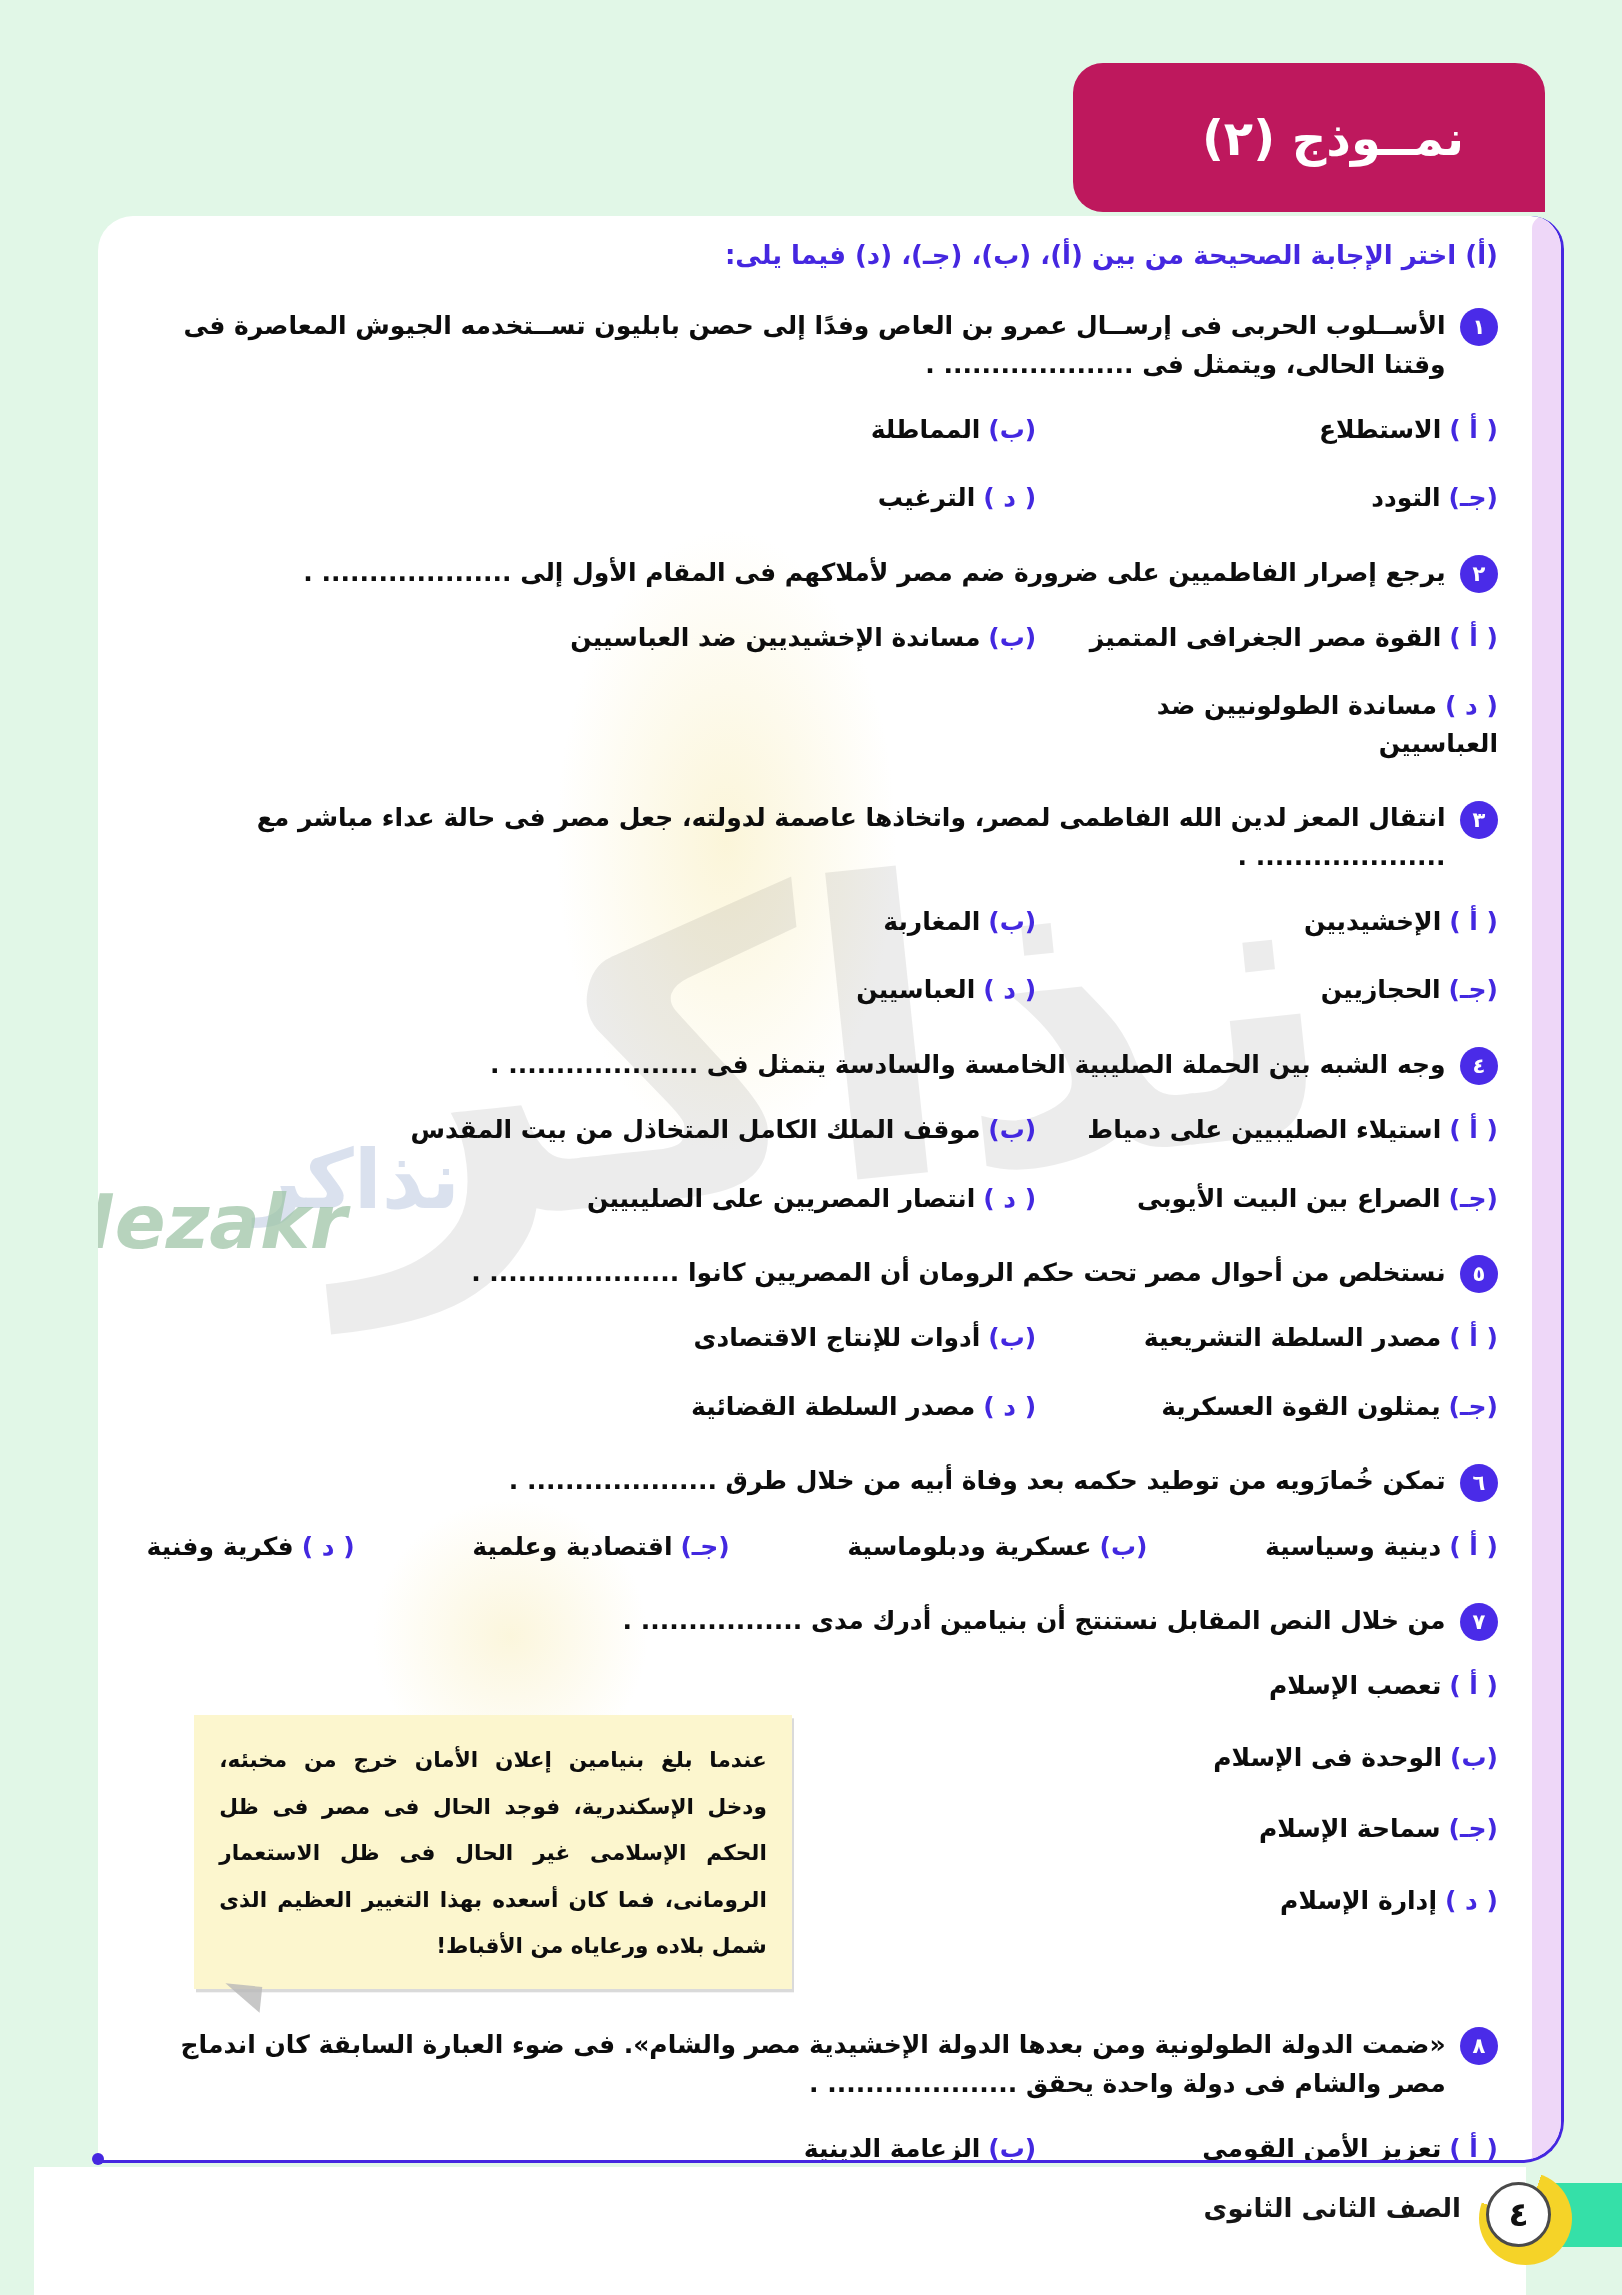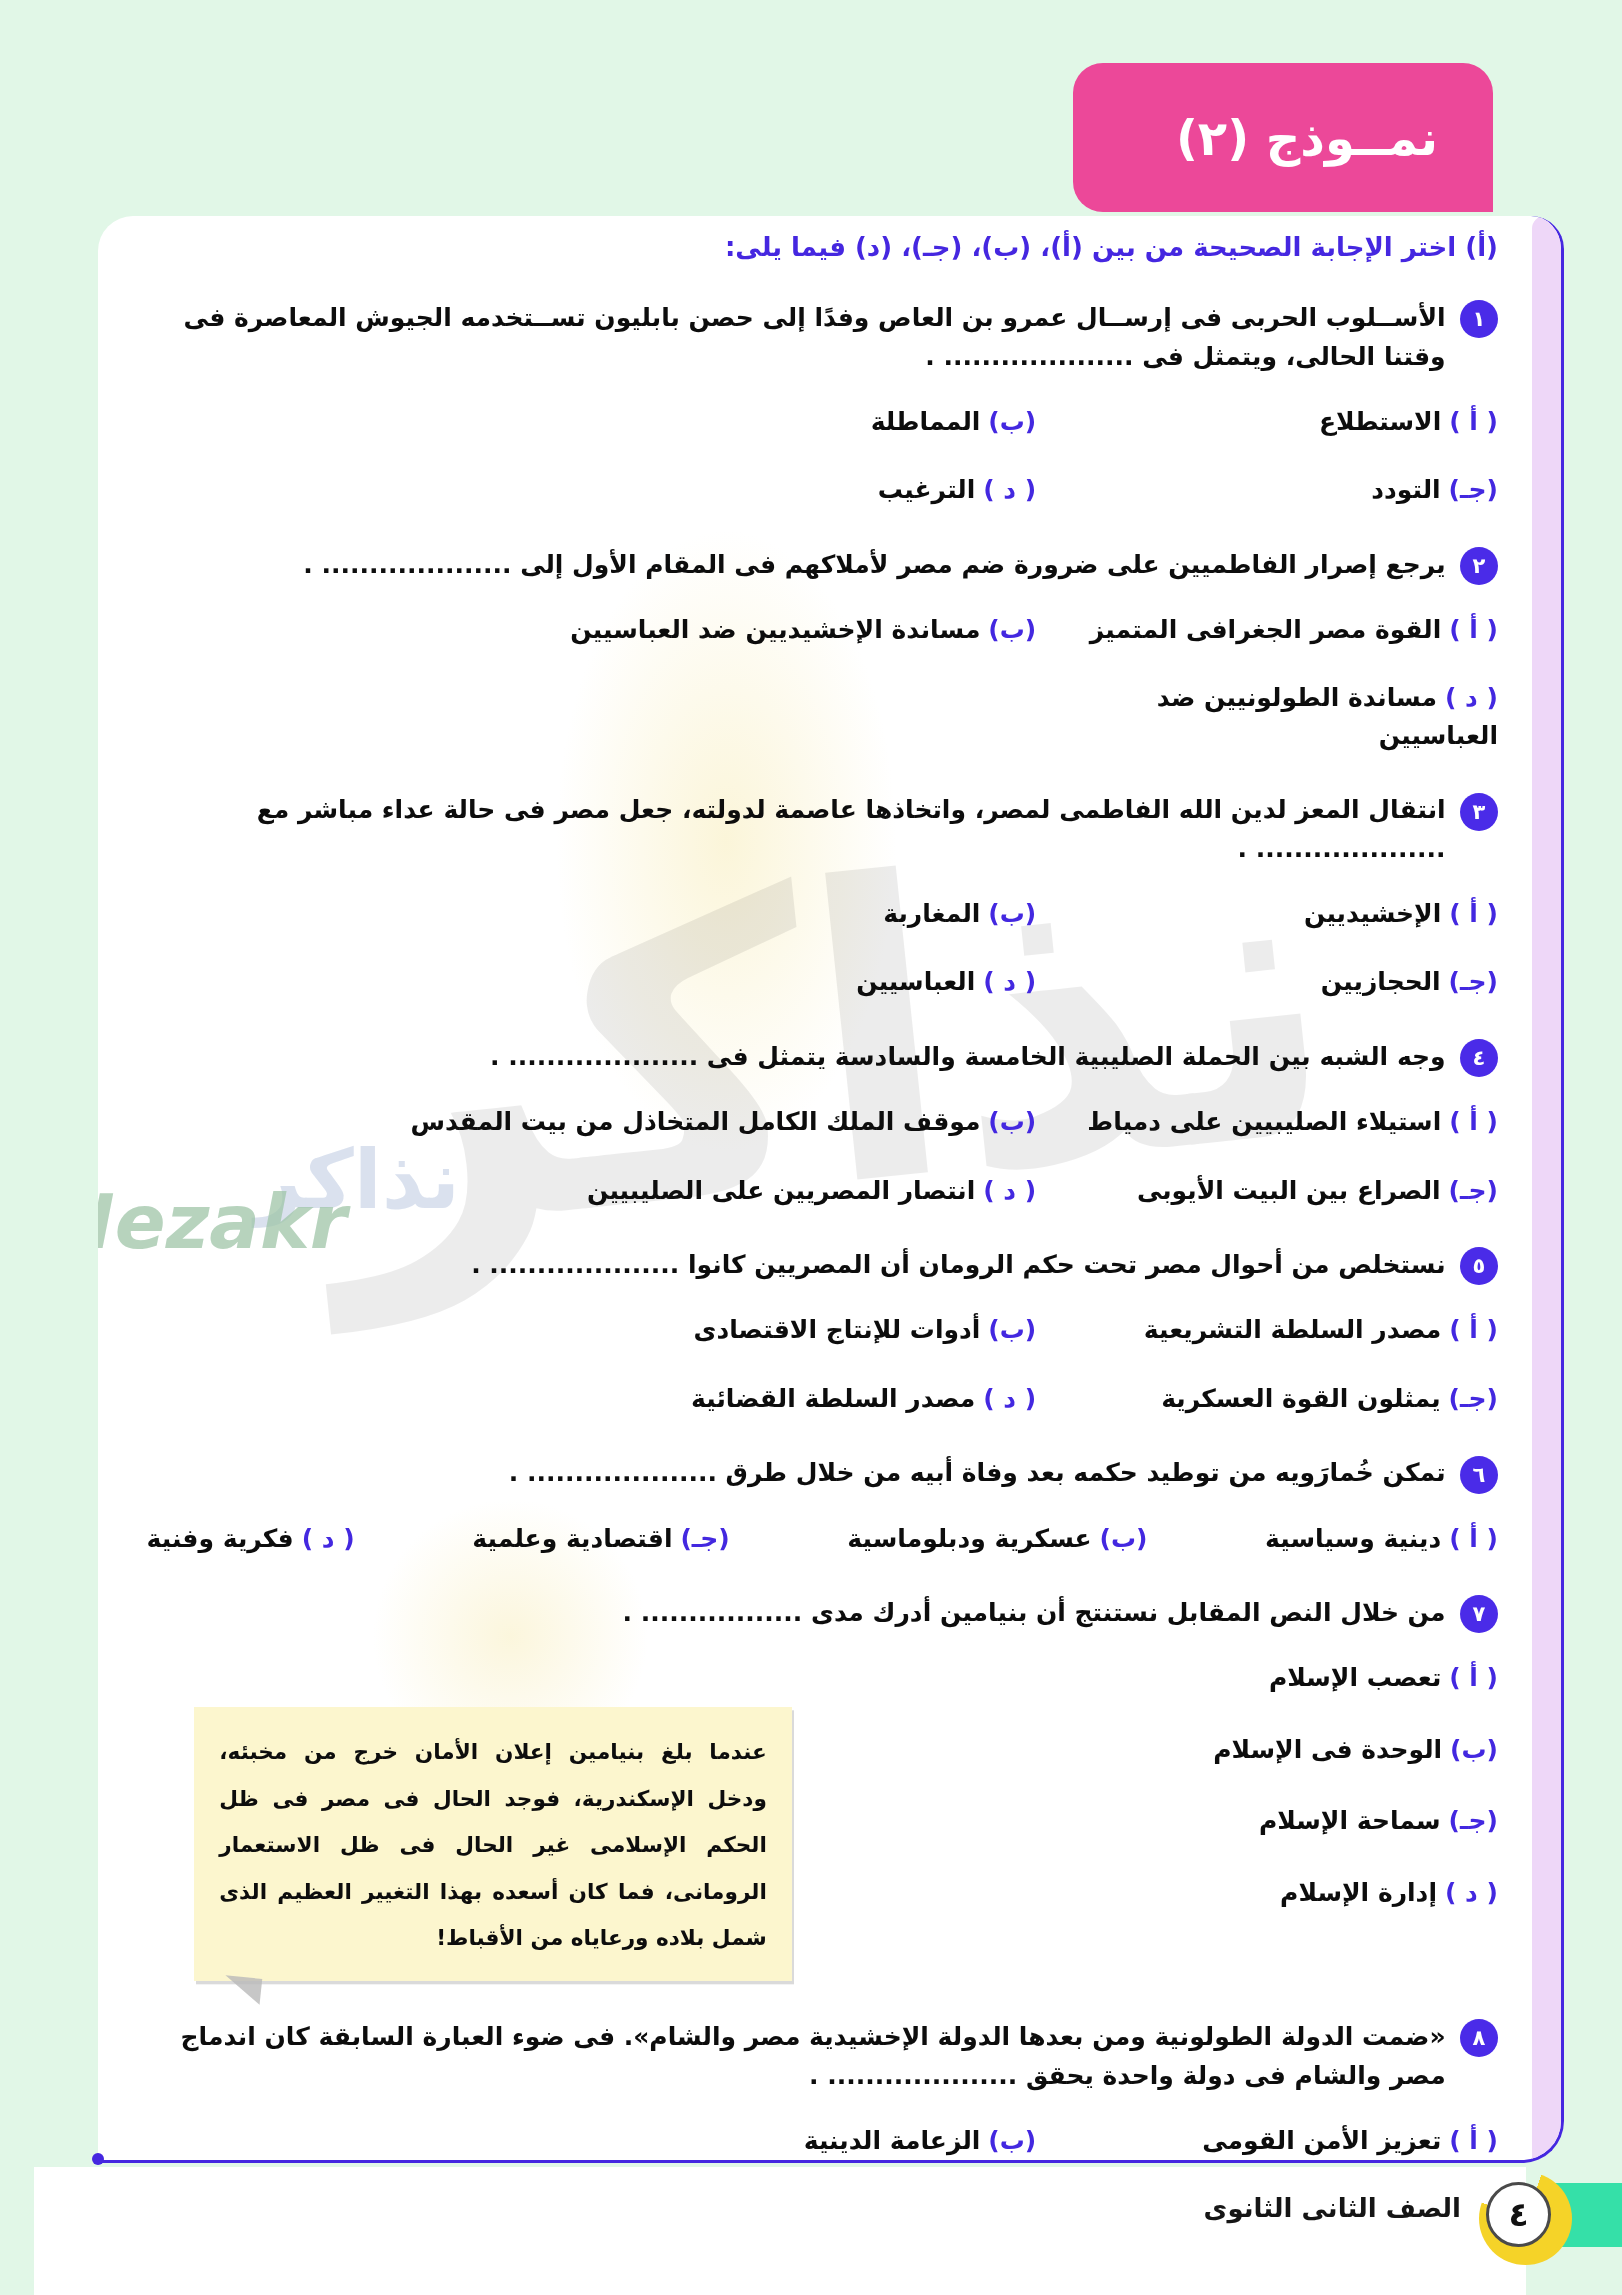--- a/index.html
+++ b/index.html
@@ -4,22 +4,22 @@
 <style>
   * { margin:0; padding:0; box-sizing:border-box; }
   body { background:#ffffff; font-family:"DejaVu Sans", sans-serif; }
   .page {
     position:relative; width:1623px; height:2295px;
     background:#e1f7e7; overflow:hidden;
   }
 
   
   .banner {
-    position:absolute; left:1074px; top:63px; width:420px; height:149px;
-    background:#ec4899; border-radius:30px 30px 0 30px;
+    position:absolute; left:1074px; top:63px; width:472px; height:149px;
+    background:#be185d; border-radius:30px 30px 0 30px;
     display:flex; align-items:center; justify-content:center; z-index:6;padding-left:48px;
   }
   .banner-title { color:#ffffff; font-size:48px; font-weight:bold; }
 
   
   .card {
     position:absolute; left:99px; top:216px; width:1466px; height:1947px;
     background:#ffffff;
     border-right:3.9px solid #4527e0; border-bottom:3.9px solid #4527e0;
     border-radius:35px 33px 42px 0; z-index:2; overflow:hidden;
@@ -40,21 +40,21 @@
   .wm-latin { left:-46px; top:962px; font-size:75px; font-weight:bold;
     font-style:italic; color:#9fc5a8; opacity:0.75; }
   .wm-arabic-side { left:157px; top:916px; font-size:82px; font-weight:bold;
     color:#aebedb; opacity:0.45; }
   .wm-blob1 { left:458px; top:314px; width:340px; height:622px; border-radius:50%;
     background:radial-gradient(closest-side,#f8edba,rgba(248,237,186,0)); opacity:0.55; }
   .wm-blob2 { left:275px; top:1283px; width:275px; height:275px; border-radius:50%;
     background:radial-gradient(closest-side,#f8edba,rgba(248,237,186,0)); opacity:0.5; }
 
   
-  .content { position:relative; z-index:2; padding:16px 63px 0 42px; direction:rtl; }
+  .content { position:relative; z-index:2; padding:24px 63px 0 42px; direction:rtl; }
   .instruction { color:#4527e0; font-weight:bold; font-size:26px; }
 
   .q { margin-top:37px; }
   .q-line { display:flex; align-items:flex-start; }
   .q-badge {
     flex:0 0 auto; width:38px; height:38px; border-radius:50%;
     background:#4a2be8; color:#ffffff; font-size:21px; font-weight:bold;
     display:flex; align-items:center; justify-content:center;
     margin-left:14.4px; margin-top:1.3px;
   }

